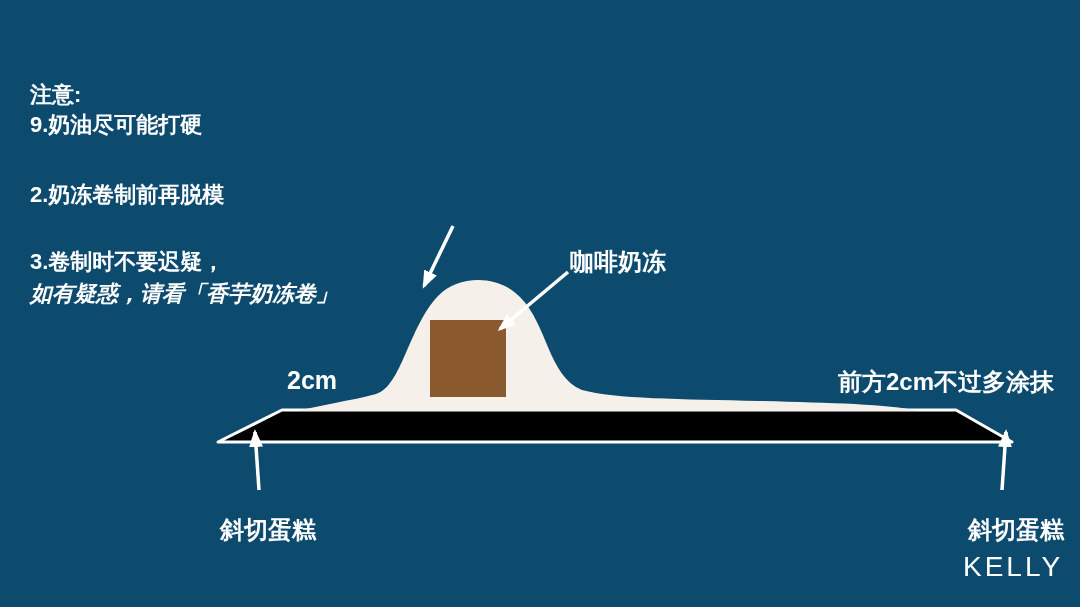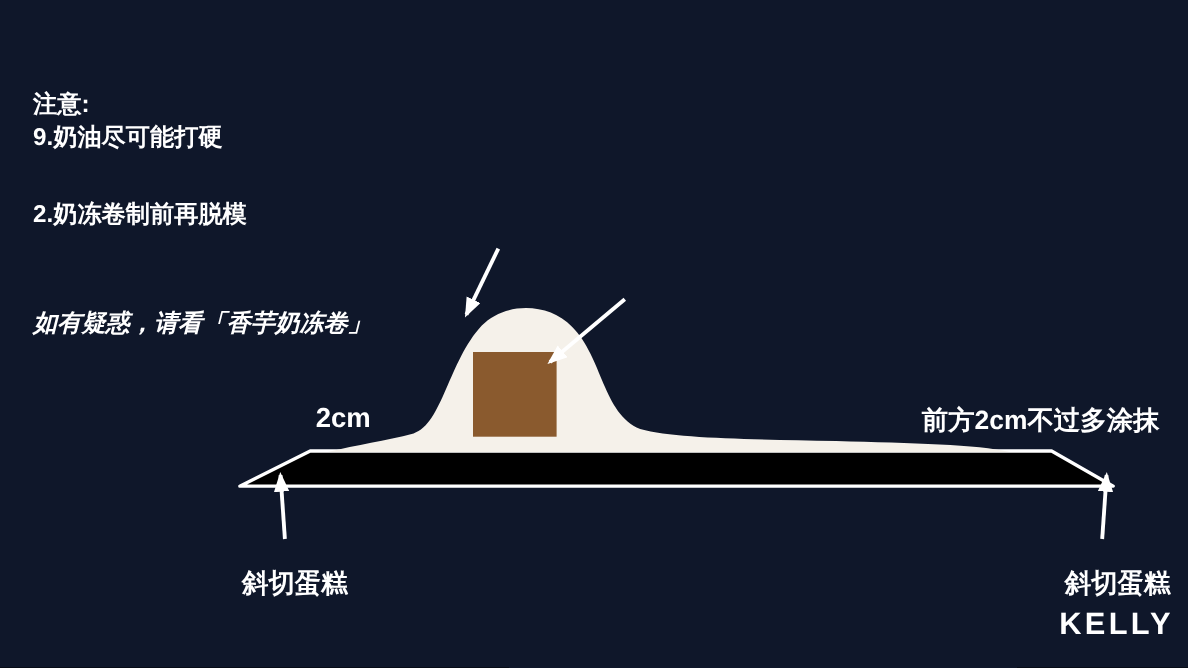--- a/index.html
+++ b/index.html
@@ -1,26 +1,26 @@
 <!DOCTYPE html>
 <html><head>
 <meta charset="utf-8">
 <style>
   html,body{margin:0;padding:0;background:#000;}
   .stage{
-    position:relative;width:1080px;height:607px;background:#0f172a;overflow:hidden;
+    position:relative;width:1080px;height:607px;background:#0c4a6e;overflow:hidden;
     font-family:"Liberation Sans","DejaVu Sans",sans-serif;color:#fff;
   }
   .stage svg{position:absolute;left:0;top:0;}
   .label{position:absolute;font-weight:bold;white-space:nowrap;color:#fff;}
   .note{font-size:22px;}
   .diagram-label{font-size:24px;}
   .small-label{font-size:25px;text-align:center;}
   .watermark{
-    position:absolute;font-size:28px;font-weight:bold;letter-spacing:3px;
+    position:absolute;font-size:28px;font-weight:normal;letter-spacing:3px;
     color:#fff;white-space:nowrap;
   }
 </style>
 </head>
 <body>
 
 <div class="stage">
 
   <svg width="1080" height="607" viewBox="0 0 1080 607">
     <defs>
@@ -46,23 +46,25 @@
     <line x1="568" y1="272" x2="500" y2="329" stroke="#ffffff" stroke-width="3.5" marker-end="url(#arrowhead)"></line>
 
     <line x1="259" y1="490" x2="255" y2="432" stroke="#ffffff" stroke-width="3.5" marker-end="url(#arrowhead)"></line>
 
     <line x1="1002" y1="490" x2="1006" y2="432" stroke="#ffffff" stroke-width="3.5" marker-end="url(#arrowhead)"></line>
   </svg>
 
   <div class="label note" style="left:30px;top:80px;">注意:</div>
   <div class="label note" style="left:30px;top:110px;">9.奶油尽可能打硬</div>
   <div class="label note" style="left:30px;top:180px;">2.奶冻卷制前再脱模</div>
+  <div class="label note" style="left:30px;top:247px;">3.卷制时不要迟疑，</div>
   <div class="label note" style="left:30px;top:279px;font-style:italic;">如有疑惑，请看「香芋奶冻卷」</div>
 
 
+  <div class="label diagram-label" style="left:570px;top:246px;">咖啡奶冻</div>
 
   <div class="label small-label" style="left:287px;top:366px;">2cm</div>
 
   <div class="label diagram-label" style="left:838px;top:366px;">前方2cm不过多涂抹</div>
 
   <div class="label diagram-label" style="left:220px;top:514px;">斜切蛋糕</div>
 
   <div class="label diagram-label" style="left:968px;top:514px;">斜切蛋糕</div>
 
   <div class="watermark" style="left:963px;top:551px;">KELLY</div>

